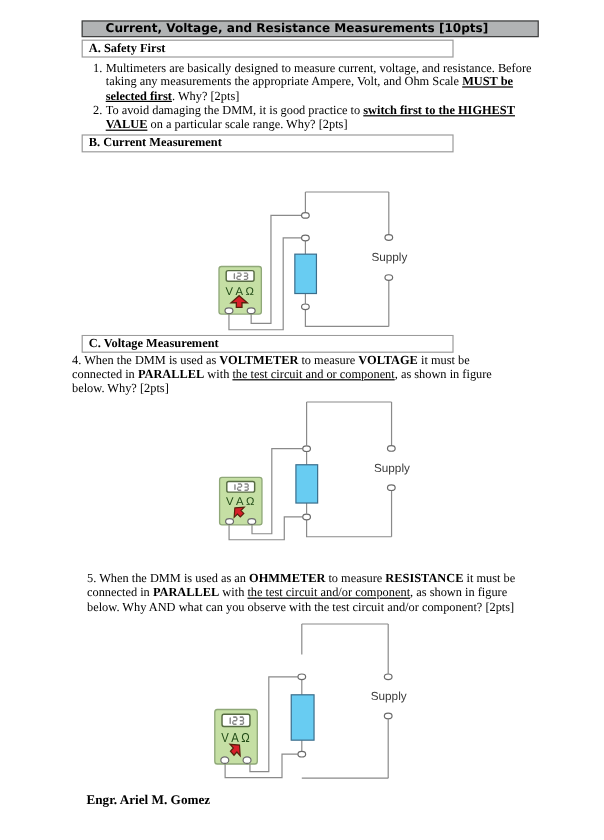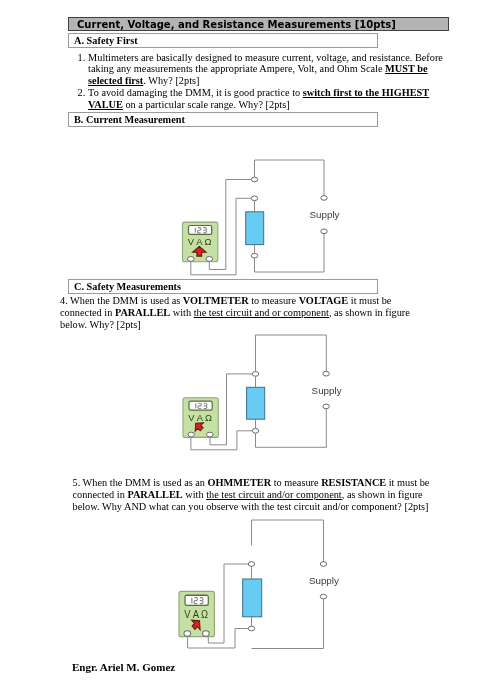--- a/index.html
+++ b/index.html
@@ -2,21 +2,21 @@
 <html><head>
 <meta charset="utf-8">
 <style>
   html,body{margin:0;padding:0;}
   body{width:503px;height:700px;background:#ffffff;font-family:"Liberation Serif",serif;overflow:hidden;}
   .page{position:relative;width:503px;height:700px;}
   .abs{position:absolute;}
   .titlebar{left:68px;top:16.5px;width:380.5px;height:14.2px;background:#b1b3b4;
     border:1px solid #404040;box-sizing:border-box;
     font-family:"DejaVu Sans",sans-serif;font-weight:bold;font-size:10.05px;
-    line-height:13.2px;color:#000;padding-left:8px;}
+    line-height:13.2px;color:#000;padding-left:19px;}
   .secbar{left:68px;width:310px;height:15px;border:1px solid #9b9b9b;box-sizing:border-box;
     font-family:"Liberation Serif",serif;font-weight:bold;font-size:10.3px;
     line-height:13px;color:#000;padding-left:5px;}
   .para{font-size:10.3px;line-height:11.85px;color:#000;text-align:left;}
   .numlist{left:77.5px;width:367px;font-size:10.3px;line-height:11.85px;}
   .li{position:relative;padding-left:10.6px;}
   .li .num{position:absolute;left:0px;top:0;}
   .footer{left:72px;top:661px;font-weight:bold;font-size:11px;}
   u{text-decoration:underline;}
   svg{display:block;overflow:visible;}
@@ -70,21 +70,21 @@
             <path d="M3.30,0.00 L3.88,0.57 L3.88,4.62 L3.30,5.20 L2.72,4.62 L2.72,0.57 Z M5.50,0.00 L6.08,-0.57 L8.23,-0.57 L8.80,0.00 L8.23,0.57 L6.08,0.57 Z M5.50,2.60 L6.08,2.03 L8.23,2.03 L8.80,2.60 L8.23,3.17 L6.08,3.17 Z M5.50,5.20 L6.08,4.62 L8.23,4.62 L8.80,5.20 L8.23,5.78 L6.08,5.78 Z M8.80,0.12 L9.38,0.70 L9.38,2.03 L8.80,2.60 L8.23,2.03 L8.23,0.70 Z M5.50,2.73 L6.08,3.30 L6.08,4.62 L5.50,5.20 L4.92,4.62 L4.92,3.30 Z M11.00,0.00 L11.57,-0.57 L13.73,-0.57 L14.30,0.00 L13.73,0.57 L11.57,0.57 Z M11.00,2.60 L11.57,2.03 L13.73,2.03 L14.30,2.60 L13.73,3.17 L11.57,3.17 Z M11.00,5.20 L11.57,4.62 L13.73,4.62 L14.30,5.20 L13.73,5.78 L11.57,5.78 Z M14.30,0.12 L14.88,0.70 L14.88,2.03 L14.30,2.60 L13.73,2.03 L13.73,0.70 Z M14.30,2.73 L14.88,3.30 L14.88,4.62 L14.30,5.20 L13.73,4.62 L13.73,3.30 Z"></path>
           </g>
         <text x="17.2" y="23.4" text-anchor="middle" font-family="Liberation Sans, sans-serif" font-size="9.4" fill="#204a15">V A Ω</text>
         <path d="M0,-4.85 L6.75,1.0 L2.35,1.0 L2.35,4.85 L-2.35,4.85 L-2.35,1.0 L-6.75,1.0 Z" transform="translate(16.8,29.2)" fill="#d81f2a" stroke="#57210c" stroke-width="1.1" stroke-linejoin="miter"></path>
         <ellipse cx="8.3" cy="36.8" rx="3.3" ry="2.4" fill="#ffffff" stroke="#6a6a6a" stroke-width="1"></ellipse>
         <ellipse cx="26.8" cy="36.8" rx="3.3" ry="2.4" fill="#ffffff" stroke="#6a6a6a" stroke-width="1"></ellipse>
       </g>
     </svg>
   </div>
 
-  <div class="abs secbar" style="top:279px">C. Safety Measurements</div>
+  <div class="abs secbar" style="top:279px">C. Voltage Measurement</div>
 
   <div class="abs para" style="left:60px;top:295px;width:363px">
     4. When the DMM is used as <b>VOLTMETER</b> to measure <b>VOLTAGE</b> it must be connected in <b>PARALLEL</b> with <u>the test circuit and or component</u>, as shown in figure below. Why? [2pts]
   </div>
 
   <div class="abs fig" style="left:171.4px;top:330.2px">
     <svg width="180" height="125" viewBox="0 0 180 125">
       <g fill="none" stroke="#8a8a8a" stroke-width="1">
         <path d="M84.5 5 L155.3 5"></path>
         <path d="M84.5 5 L84.5 41.3"></path>

